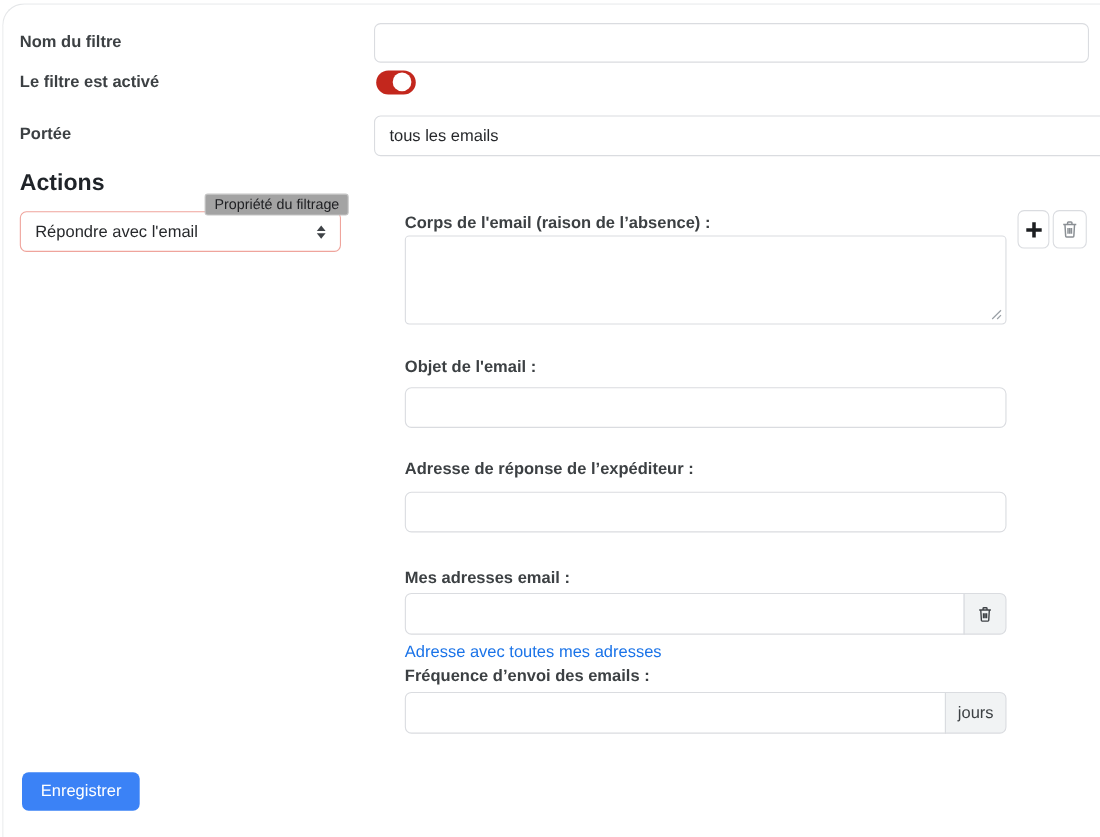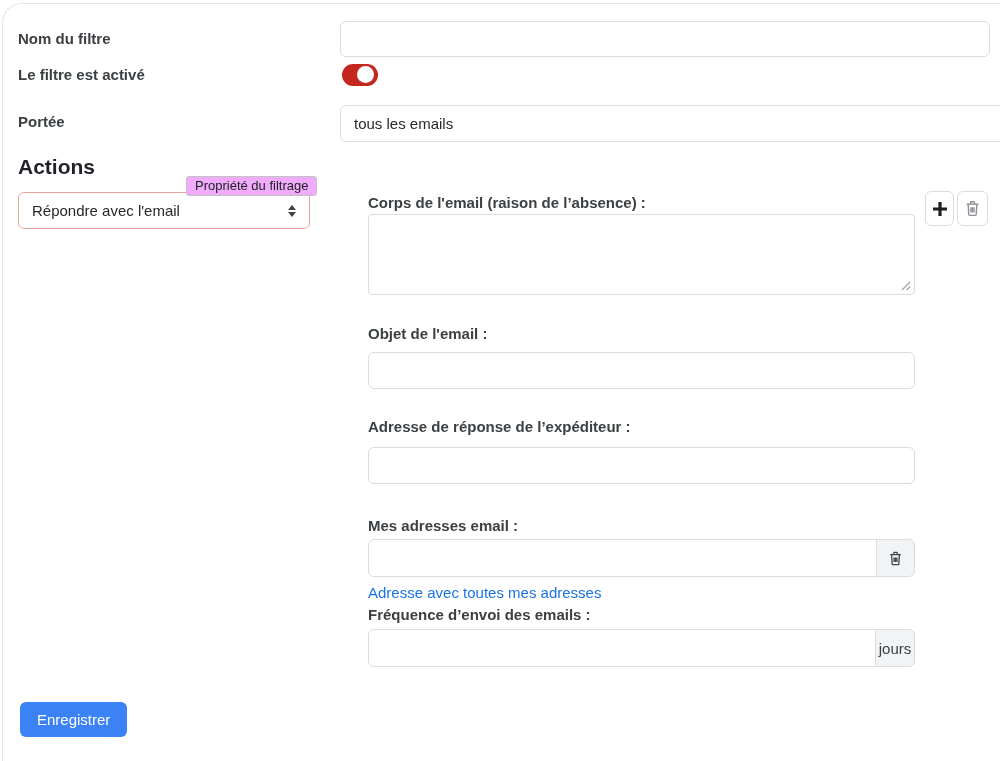--- a/index.html
+++ b/index.html
@@ -33,21 +33,21 @@
   .toggle{
     position:absolute;left:342px;top:64px;width:36px;height:22px;
     background:#c3271d;border-radius:11px;cursor:pointer;
   }
   .toggle .knob{
     position:absolute;left:15px;top:2px;width:17px;height:17px;
     background:#fff;border-radius:50%;
   }
   .tooltip{
     position:absolute;left:186px;top:176px;z-index:5;
-    background:#f0abfc;border:1px solid #c3c3c3;border-radius:3px;
+    background:#a3a3a3;border:1px solid #c3c3c3;border-radius:3px;
     font-size:13px;line-height:18px;color:#202124;padding:0 8px;white-space:nowrap;
   }
   .iconbtn{
     position:absolute;box-sizing:border-box;background:#fff;
     border:1px solid #dadce0;border-radius:6px;cursor:pointer;
     display:flex;align-items:center;justify-content:center;padding:0;
   }
   .txtarea{
     position:absolute;box-sizing:border-box;background:#fff;
     border:1px solid #dadce0;border-radius:4px;
@@ -152,16 +152,16 @@
         <path d="M10 10.5v6.5M12 10.5v6.5M14 10.5v6.5"></path>
       </svg>
     </span>
   </button>
 </div>
 <div class="abs link" style="left:368px;top:584px;">Adresse avec toutes mes adresses</div>
 
 <div class="abs lbl" style="left:368px;top:606px;">Fréquence d’envoi des emails :</div>
 <div class="group" style="left:368px;top:629px;width:547px;height:38px;">
   <input class="gin" style="border-radius: 6px 0px 0px 6px;" type="text" value="">
-  <span class="addon" style="width:40px;">jours</span>
+  <span class="addon" style="width:56px;">jours</span>
 </div>
 
 <button class="save-btn">Enregistrer</button>
 
 </body></html>

